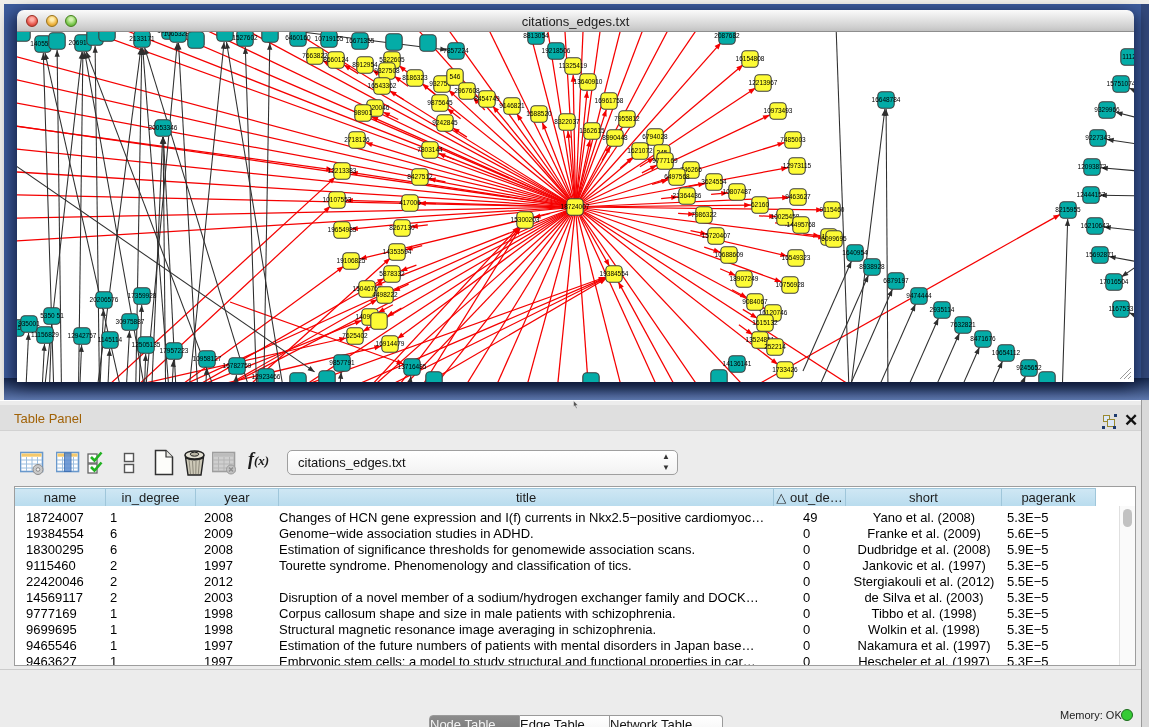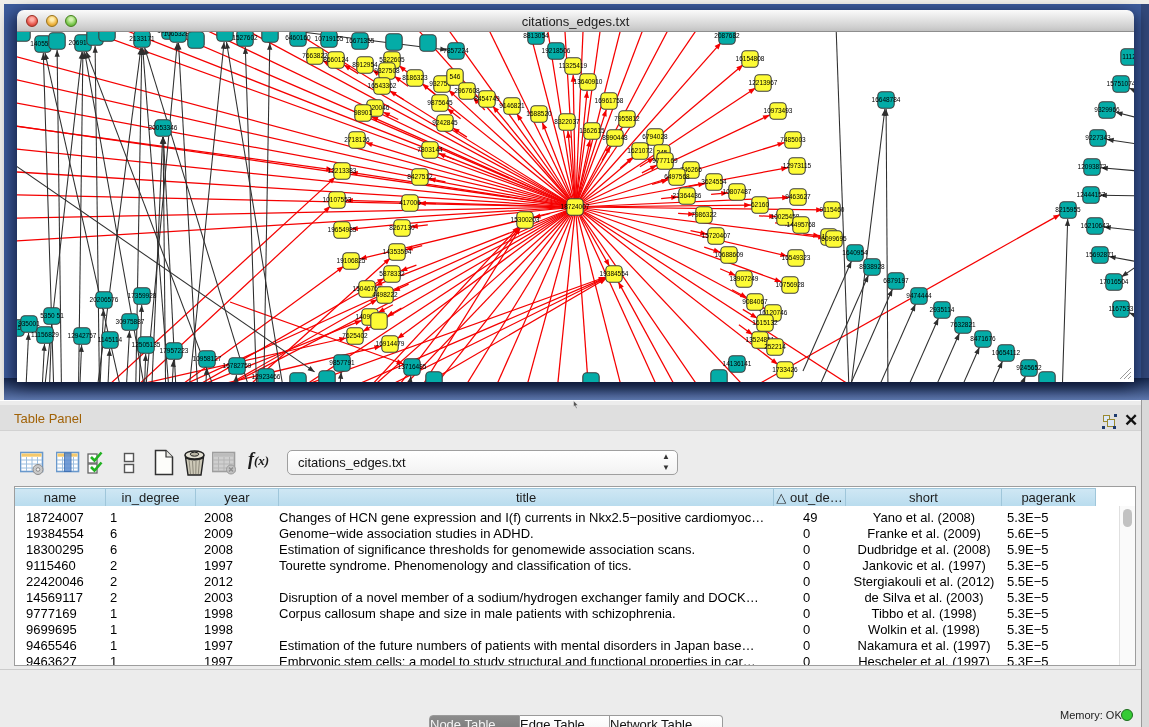--- a/index.html
+++ b/index.html
@@ -855,20 +855,21 @@
       <span class="c3">1998</span>
 <span class="c4">Corpus callosum shape and size in male patients with schizophrenia.</span>
       <span class="c5">0</span>
       <span class="c6">Tibbo et al. (1998)</span>
       <span class="c7">5.3E−5</span>
     </div>
 <div class="trow" style="top:135px">
 <span class="c1">9699695</span>
       <span class="c2">1</span>
       <span class="c3">1998</span>
+<span class="c4">Structural magnetic resonance image averaging in schizophrenia.</span>
       <span class="c5">0</span>
       <span class="c6">Wolkin et al. (1998)</span>
       <span class="c7">5.3E−5</span>
     </div>
 <div class="trow" style="top:151px">
 <span class="c1">9465546</span>
       <span class="c2">1</span>
       <span class="c3">1997</span>
 <span class="c4">Estimation of the future numbers of patients with mental disorders in Japan base…</span>
       <span class="c5">0</span>

